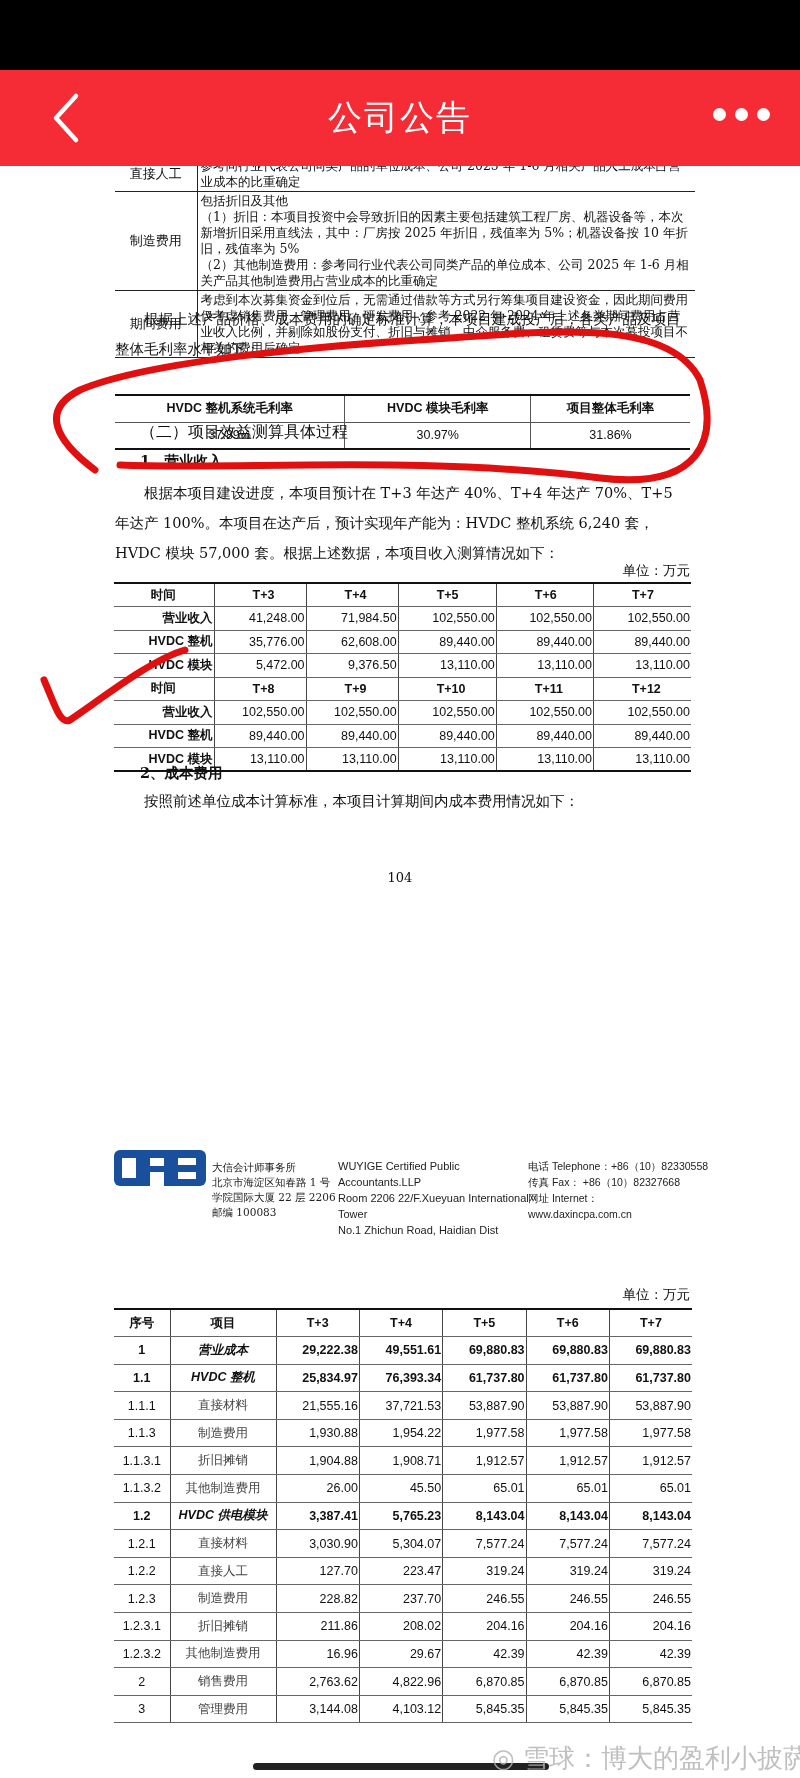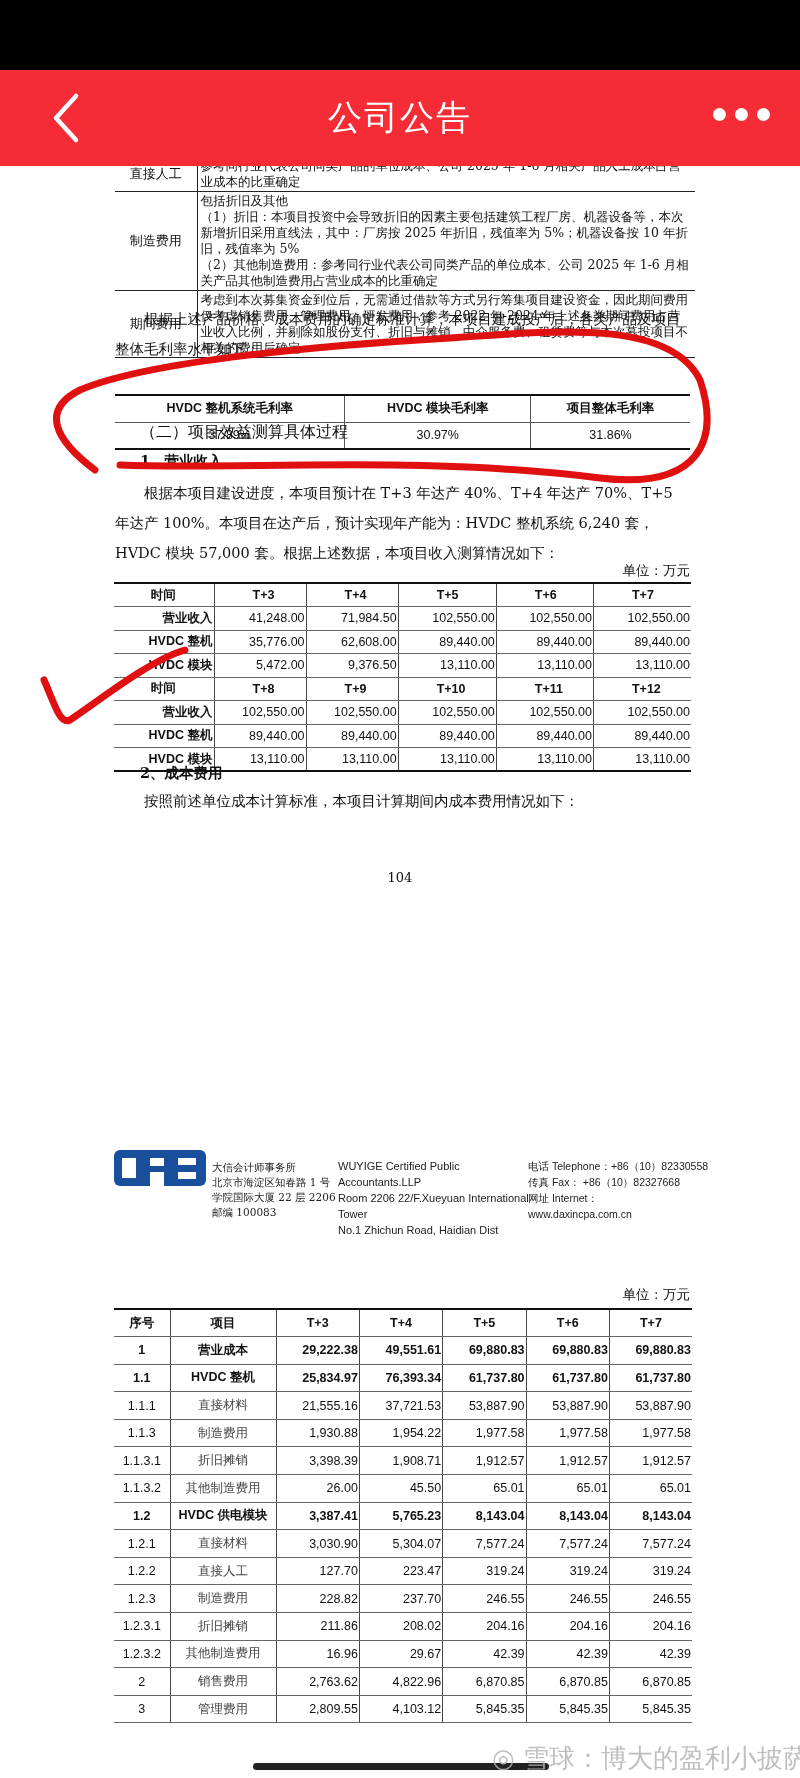--- a/index.html
+++ b/index.html
@@ -48,21 +48,21 @@
   .cpa-info { position: absolute; font-size: 10.5px; line-height: 15px; color: #222; }
 
   .cost-table { position: absolute; left: 114px; top: 178px; width: 578px; font-family: "Liberation Sans", sans-serif; font-size: 12.5px; border-top: 2px solid #111; }
   .cost-table th, .cost-table td { height: 27.6px; border-bottom: 1px solid #666; border-right: 1px solid #444; }
   .cost-table th { font-weight: bold; text-align: center; }
   .cost-table th:last-child, .cost-table td:last-child { border-right: none; }
   .cost-table td.num { text-align: right; padding-right: 1px; }
   .cost-table td.seq { text-align: center; width: 56px; }
   .cost-table td.item { text-align: center; width: 106px; font-family: "DejaVu Serif", serif; color: #444; }
   .cost-table tr.bold td { font-weight: bold; }
-  .cost-table tr.bold td.item { font-family: "Liberation Sans", sans-serif; color: #111; }
+  .cost-table tr.bold td.item { font-family: "Liberation Sans", sans-serif; color: #111; font-style: italic; }
 
   .scrollbar { position: absolute; left: 253px; top: 1763px; width: 296px; height: 7px; border-radius: 4px; background: #222; z-index: 6; }
   .watermark { position: absolute; left: 492px; top: 1741px; font-family: "DejaVu Sans", sans-serif; font-size: 26px; color: rgba(180,180,180,0.85); z-index: 7; white-space: nowrap; }
 
   .annot { position: absolute; left: 0; top: 0; width: 800px; height: 1778px; pointer-events: none; z-index: 4; }
 </style>
 </head>
 <body>
 
 <div class="status-bar"></div>
@@ -277,21 +277,21 @@
           <td class="item">制造费用</td>
           <td class="num">1,930.88</td>
           <td class="num">1,954.22</td>
           <td class="num">1,977.58</td>
           <td class="num">1,977.58</td>
           <td class="num">1,977.58</td>
         </tr>
         <tr>
           <td class="seq">1.1.3.1</td>
           <td class="item">折旧摊销</td>
-          <td class="num">3,398.39</td>
+          <td class="num">1,904.88</td>
           <td class="num">1,908.71</td>
           <td class="num">1,912.57</td>
           <td class="num">1,912.57</td>
           <td class="num">1,912.57</td>
         </tr>
         <tr>
           <td class="seq">1.1.3.2</td>
           <td class="item">其他制造费用</td>
           <td class="num">26.00</td>
           <td class="num">45.50</td>
@@ -358,21 +358,21 @@
           <td class="item">销售费用</td>
           <td class="num">2,763.62</td>
           <td class="num">4,822.96</td>
           <td class="num">6,870.85</td>
           <td class="num">6,870.85</td>
           <td class="num">6,870.85</td>
         </tr>
         <tr>
           <td class="seq">3</td>
           <td class="item">管理费用</td>
-          <td class="num">2,809.55</td>
+          <td class="num">3,144.08</td>
           <td class="num">4,103.12</td>
           <td class="num">5,845.35</td>
           <td class="num">5,845.35</td>
           <td class="num">5,845.35</td>
         </tr>
       </tbody>
   </table>
 </div>
 
 <svg class="annot" viewBox="0 0 800 1778">

